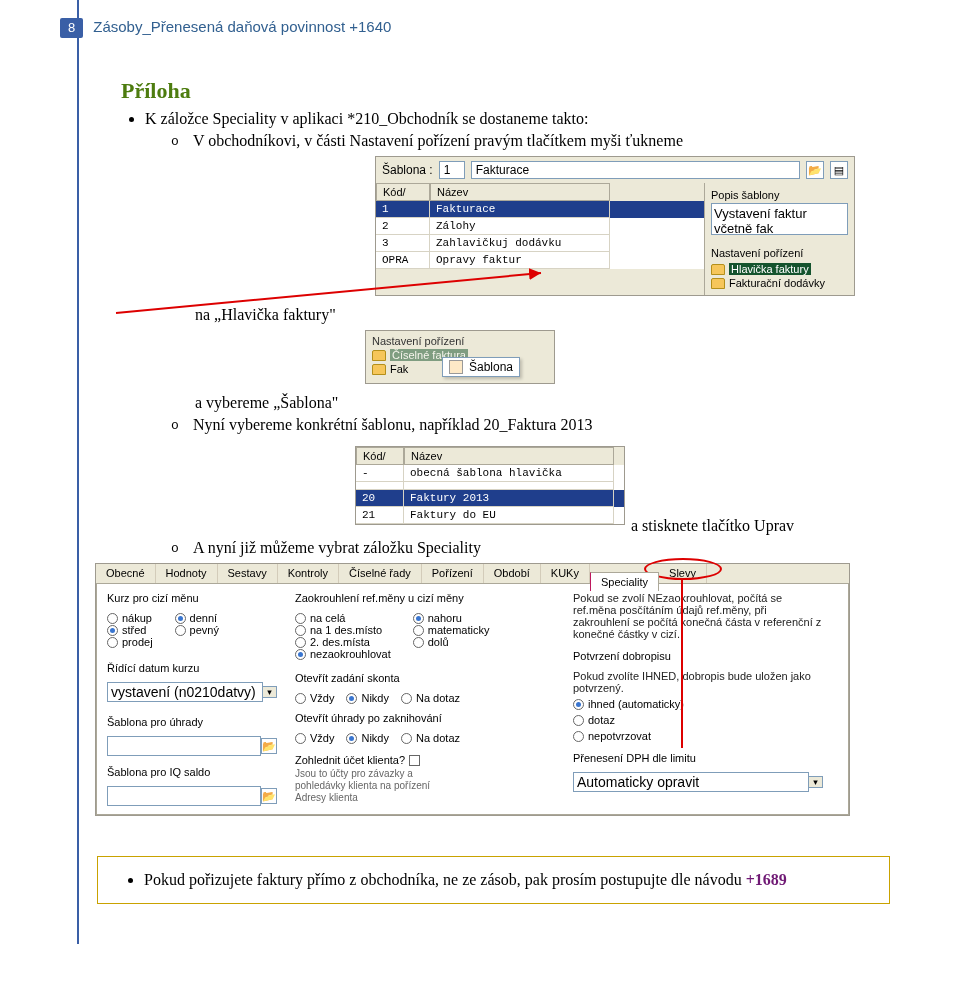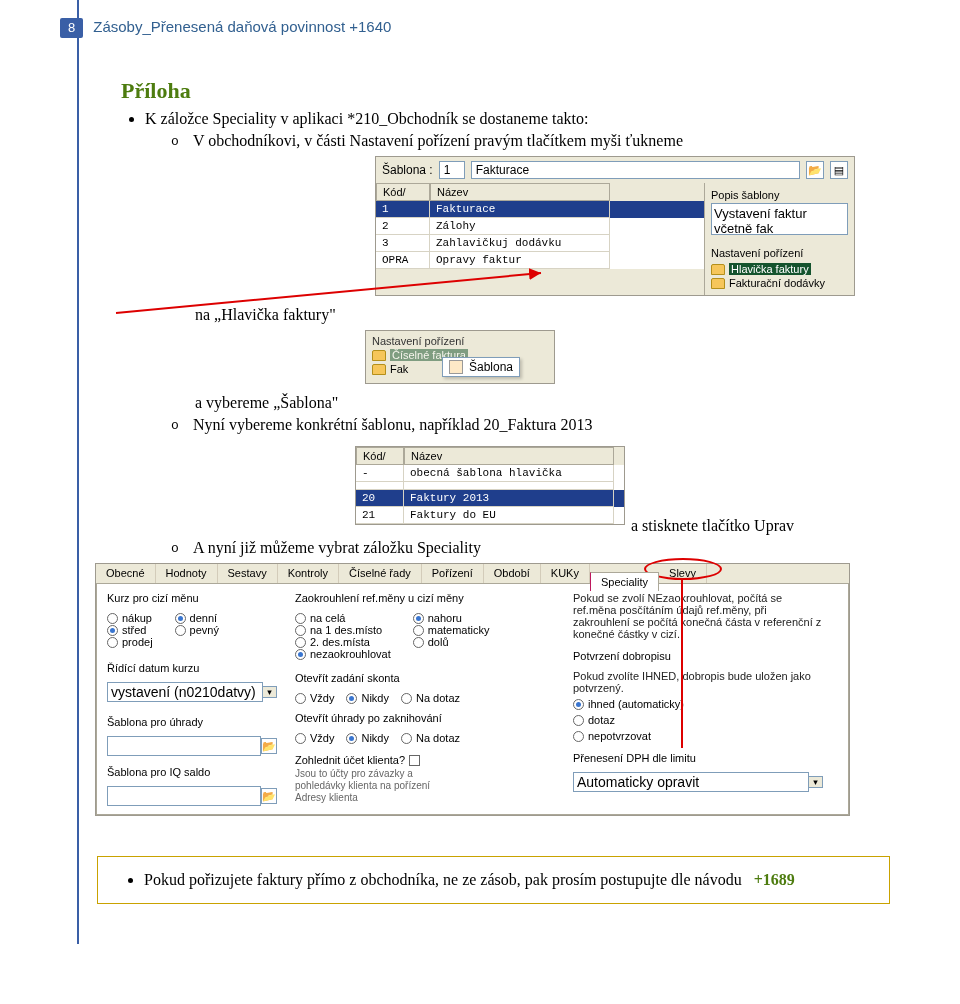--- a/index.html
+++ b/index.html
@@ -123,21 +123,21 @@
   .red-line { position:absolute; background:#d00; transform-origin:left center; height:2px; z-index:20;}
   .notice-box {
     border:1.5px solid #c9a200;
     padding:10px 14px 14px;
     margin: 40px 0 0 2px;
     background:#fff;
     font-size:16px;
   }
   .notice-box .title { font-weight:bold; }
   .notice-box ul { margin:4px 0 0 32px; padding:0;}
-  .mono-link { color:#4d7c0f; font-weight:bold;margin-left:8px; }
+  .mono-link { color:#701a75; font-weight:bold; }
 </style>
 </head>
 <body>
 
 <div class="page">
   <div class="left-rule"></div>
 
   <div class="header-row">
     <span class="page-num-box">8</span>
     <span class="header-title">Zásoby_Přenesená daňová povinnost +1640</span>

